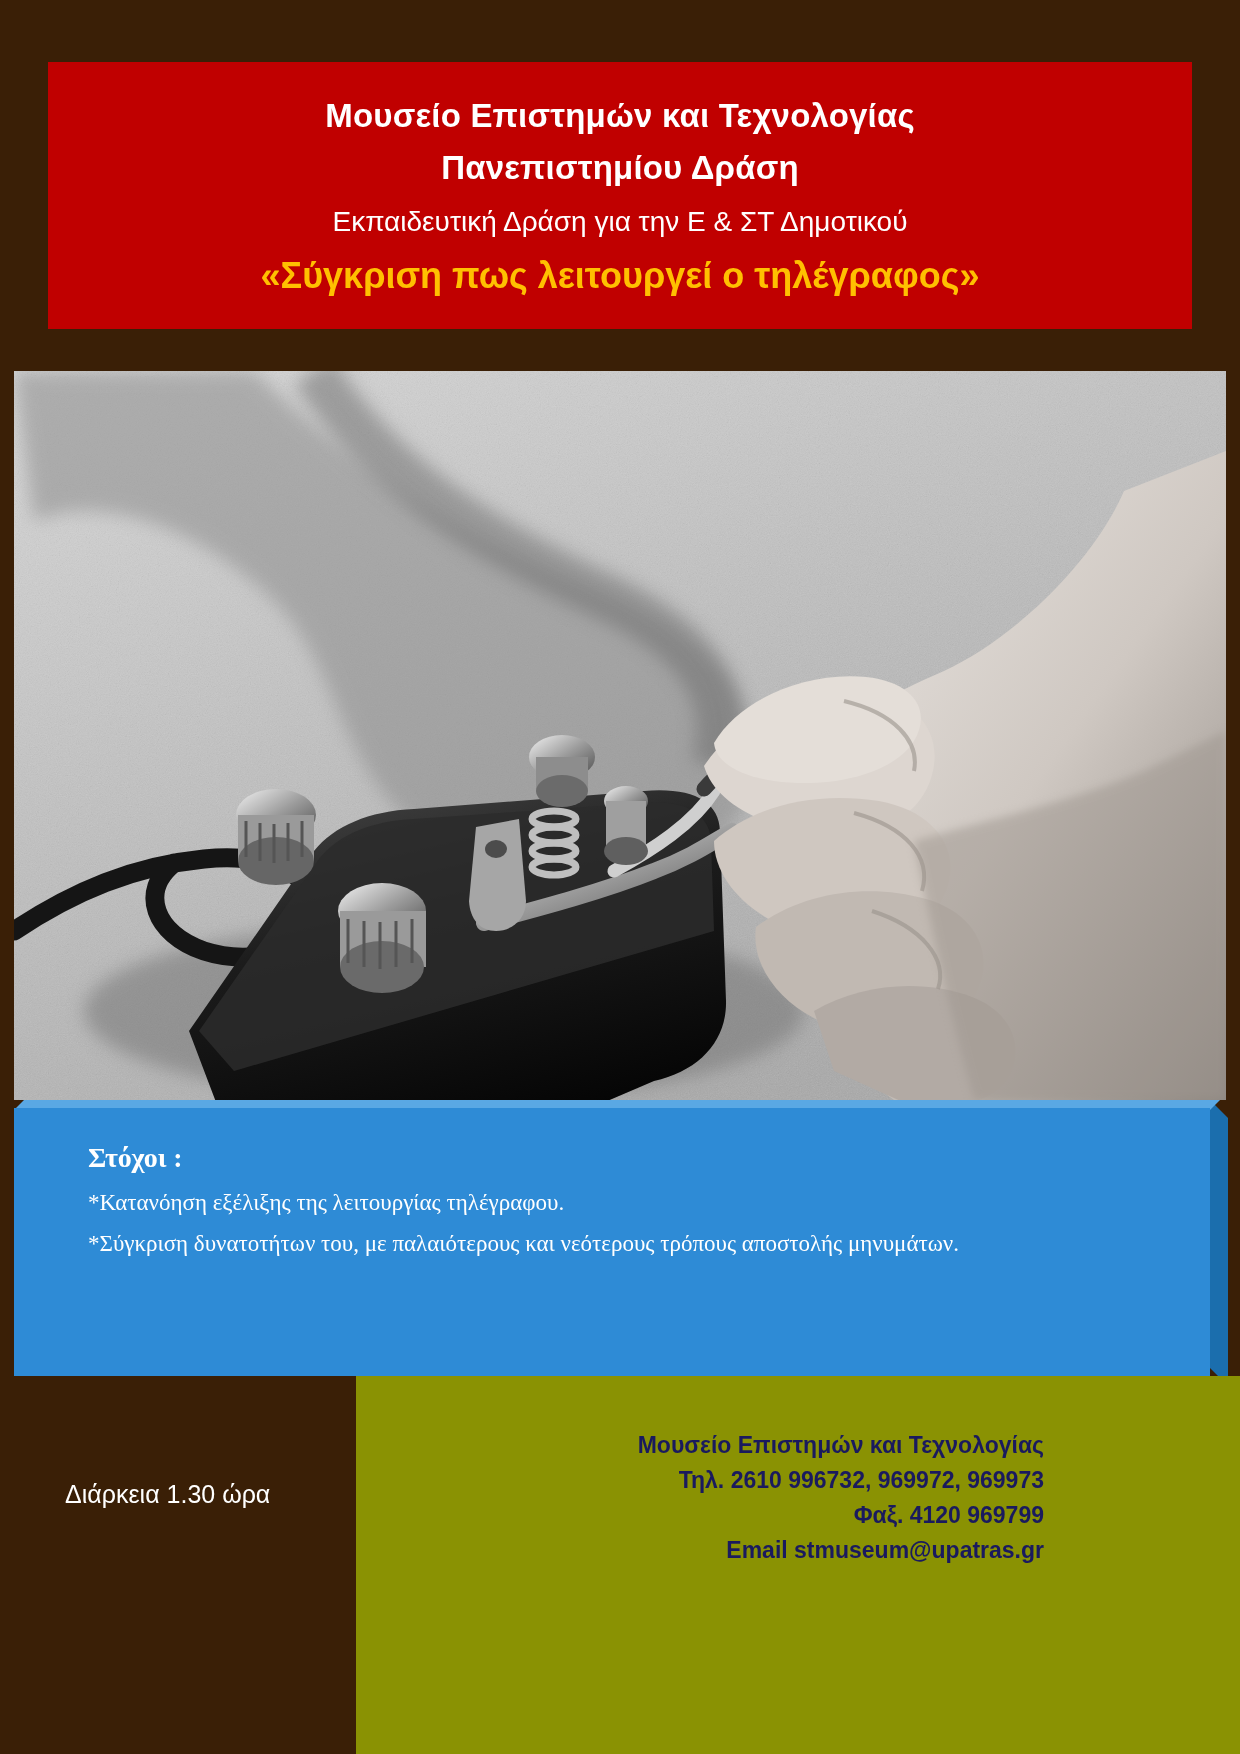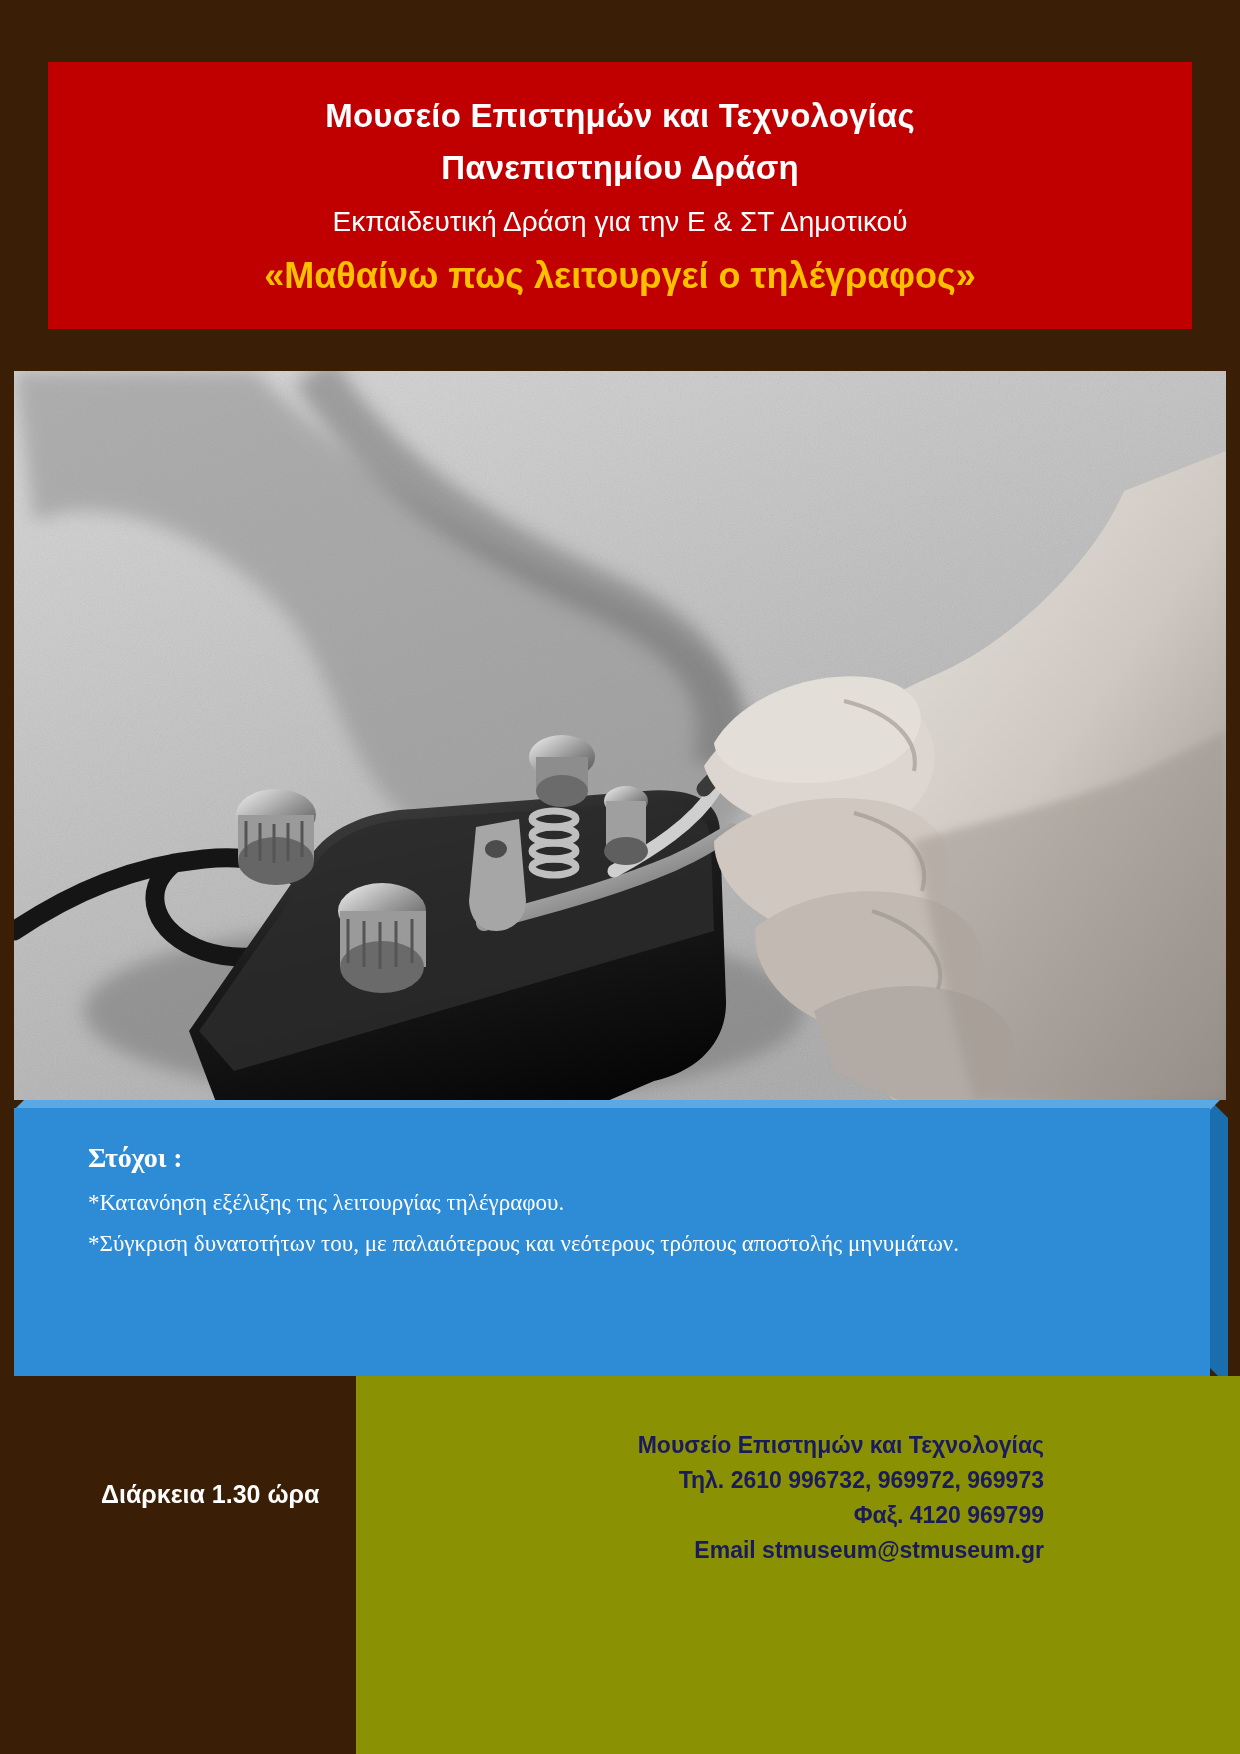--- a/index.html
+++ b/index.html
@@ -124,22 +124,21 @@
     width: 356px;
     height: 378px;
     background: #3a1f06;
   }
   .duration {
     position: absolute;
     left: 65px;
     top: 1480px;
     color: #ffffff;
     font-size: 25px;
-    font-weight: bold;
-    margin-left: 36px;
+    font-weight: normal;
   }
   .bottom-olive {
     position: absolute;
     left: 356px;
     top: 1376px;
     width: 884px;
     height: 378px;
     background: #8a9203;
   }
   .contact {
@@ -154,21 +153,21 @@
   }
   .contact .c-line { white-space: nowrap; }
 </style>
 </head>
 <body>
 
 <div class="header-band">
   <div class="header-line1">Μουσείο Επιστημών και Τεχνολογίας</div>
   <div class="header-line2">Πανεπιστημίου Δράση</div>
   <div class="header-sub">Εκπαιδευτική Δράση για την Ε &amp; ΣΤ Δημοτικού</div>
-  <div class="header-title">«Μαθαίνω πως λειτουργεί ο τηλέγραφος»</div>
+  <div class="header-title">«Σύγκριση πως λειτουργεί ο τηλέγραφος»</div>
 </div>
 
 <div class="photo">
   <svg viewBox="0 0 1212 729" preserveAspectRatio="xMidYMid slice">
     <defs>
       <linearGradient id="bgGrad" x1="0" y1="0" x2="0.6" y2="1">
         <stop offset="0%" stop-color="#d8d8d8"></stop>
         <stop offset="45%" stop-color="#c2c2c2"></stop>
         <stop offset="100%" stop-color="#a9a9a9"></stop>
       </linearGradient>
@@ -292,14 +291,14 @@
   </div>
 </div>
 
 <div class="bottom-left"></div>
 <div class="bottom-olive"></div>
 <div class="duration">Διάρκεια 1.30 ώρα</div>
 <div class="contact">
   <div class="c-line">Μουσείο Επιστημών και Τεχνολογίας</div>
   <div class="c-line">Τηλ. 2610 996732, 969972, 969973</div>
   <div class="c-line">Φαξ. 4120 969799</div>
-  <div class="c-line">Email stmuseum@stmuseum.gr</div>
+  <div class="c-line">Email stmuseum@upatras.gr</div>
 </div>
 
 </body></html>

